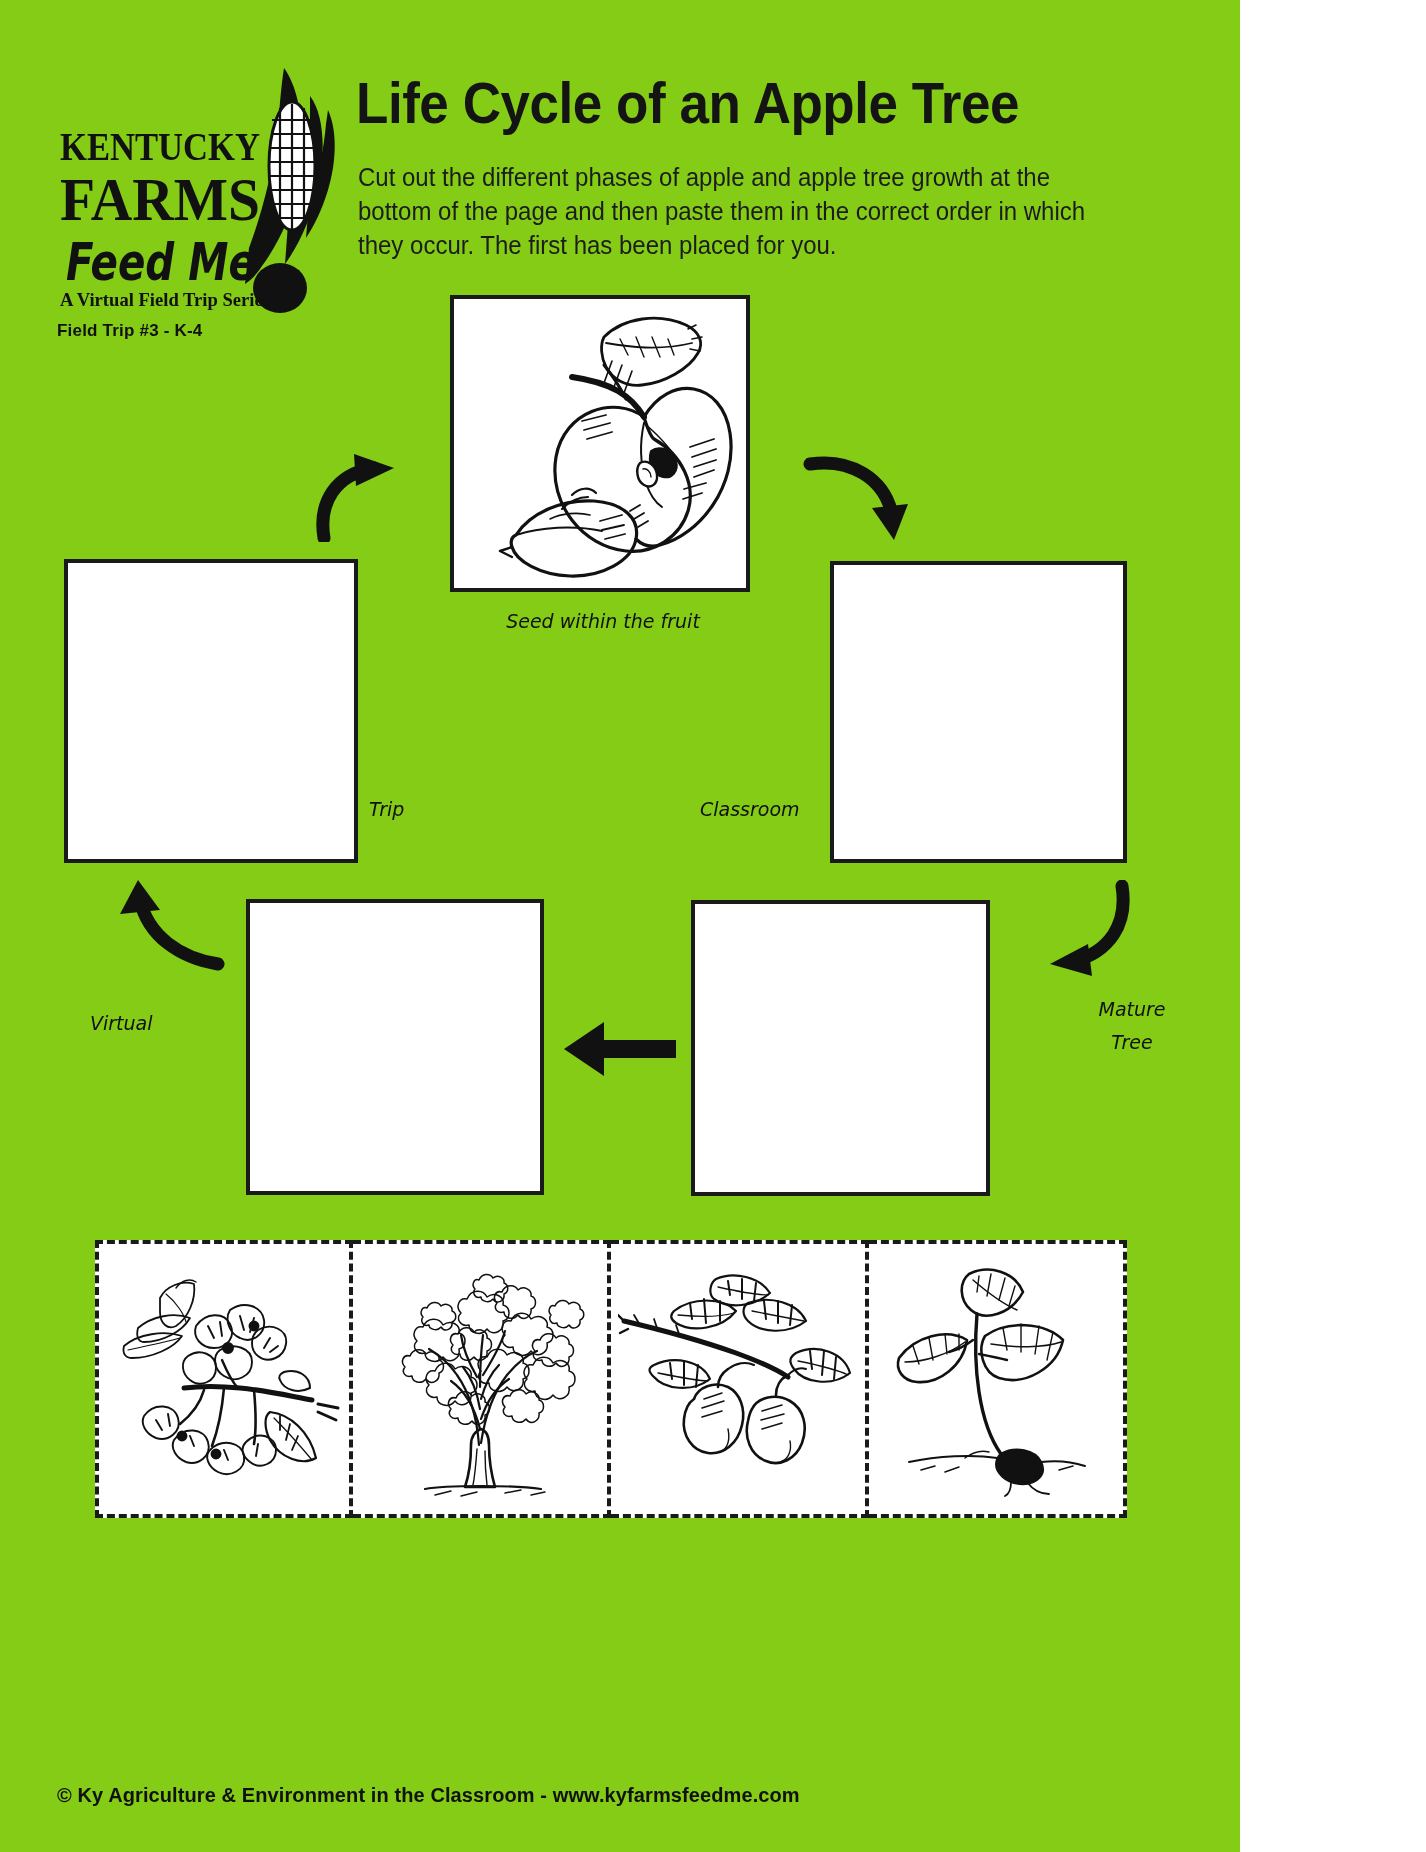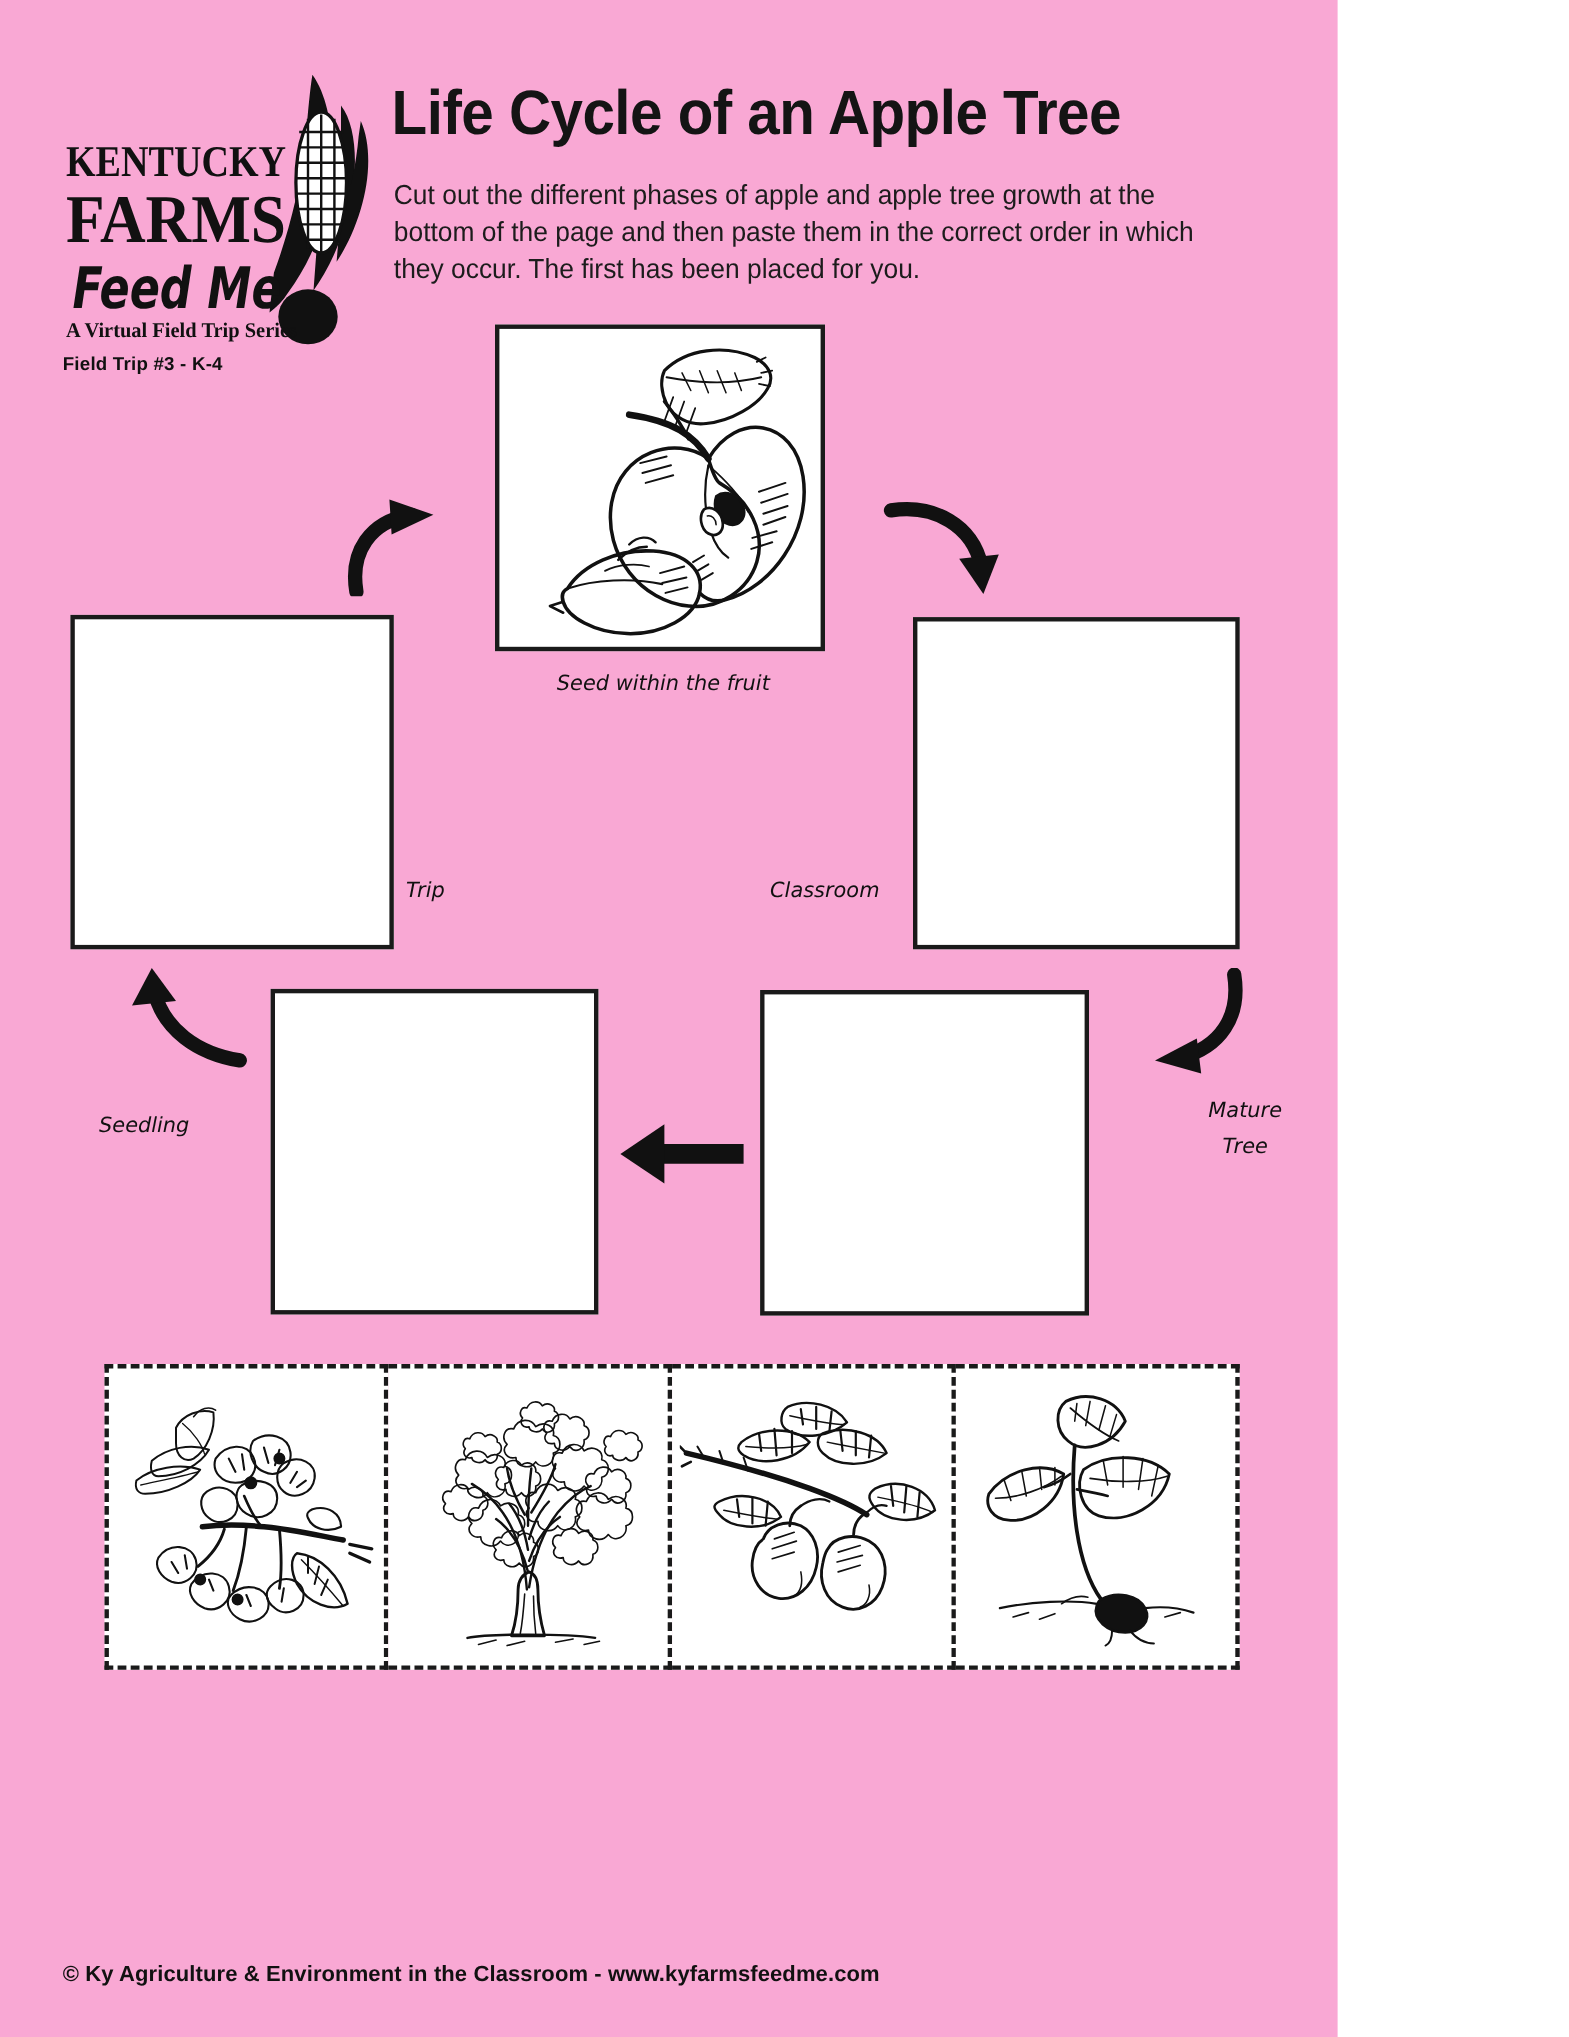--- a/index.html
+++ b/index.html
@@ -8,22 +8,23 @@
     background: #ffffff;
   }
   body {
     font-family: "Liberation Sans", sans-serif;
     color: #1a1a1a;
   }
   #page {
     position: relative;
     width: 1216px;
     height: 1852px;
-    background: #f9a8d4;
+    background: #84cc16;
     overflow: hidden;
+    padding-left: 24px;
   }
 
   
   #logo-block {
     position: absolute;
     left: 52px;
     top: 48px;
     width: 300px;
     height: 290px;
   }
@@ -219,21 +220,21 @@
   </div>
 
   <div class="cycle-box" id="box-fruit"></div>
   <div class="cycle-box" id="box-seedling"></div>
   <div class="cycle-box" id="box-blossoms"></div>
   <div class="cycle-box" id="box-maturetree"></div>
 
   <div class="cycle-label" id="label-seed">Seed within the fruit</div>
   <div class="cycle-label" id="label-fruit">Trip</div>
   <div class="cycle-label" id="label-seedling">Classroom</div>
-  <div class="cycle-label" id="label-blossoms">Seedling</div>
+  <div class="cycle-label" id="label-blossoms">Virtual</div>
   <div class="cycle-label" id="label-mature">Mature
 Tree</div>
 
   <div class="arrow" id="arrow-tl">
     <svg width="110" height="90" viewBox="0 0 110 90">
       <path d="M14 86 C8 50 26 22 64 16" fill="none" stroke="#111" stroke-width="13" stroke-linecap="round"></path>
       <path d="M44 2 L84 16 L46 34 Z" fill="#111"></path>
     </svg>
   </div>
 

